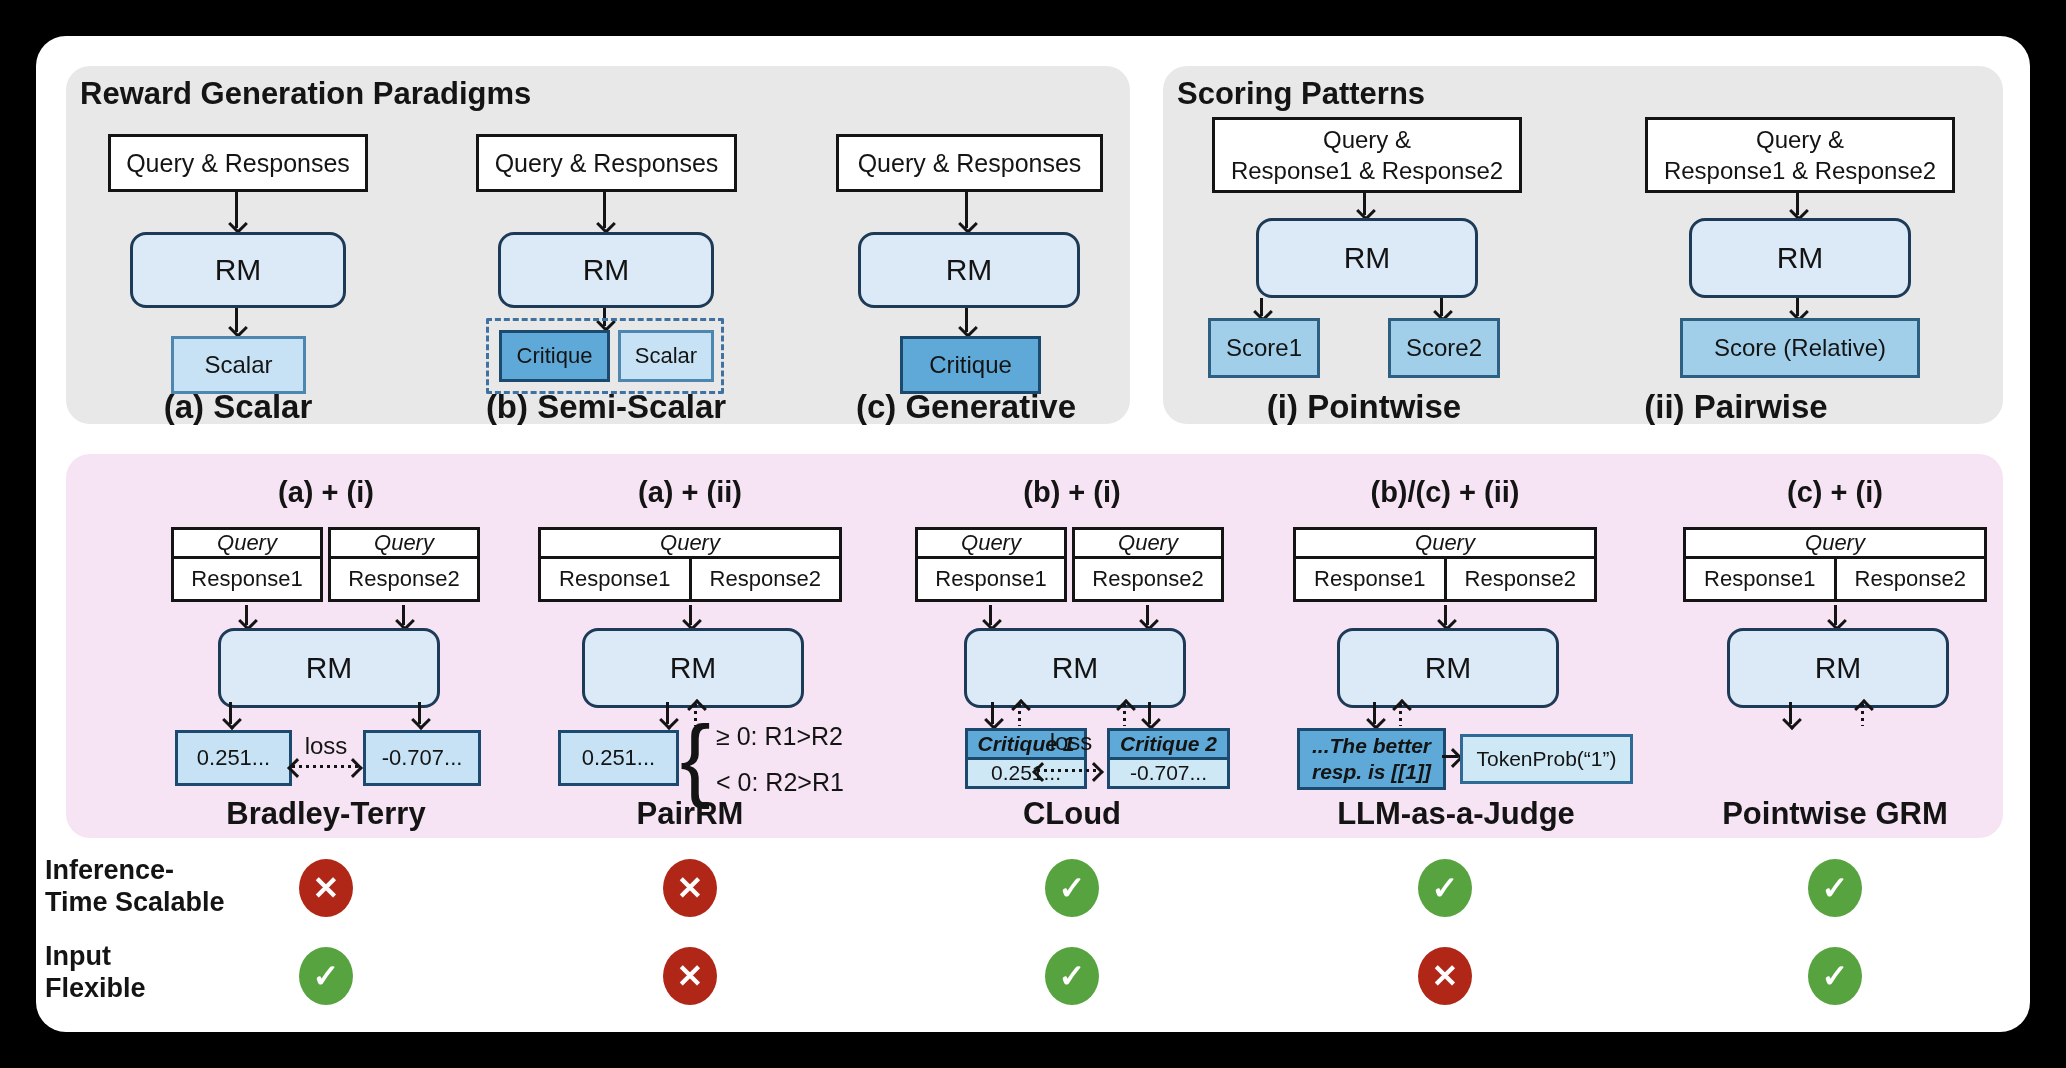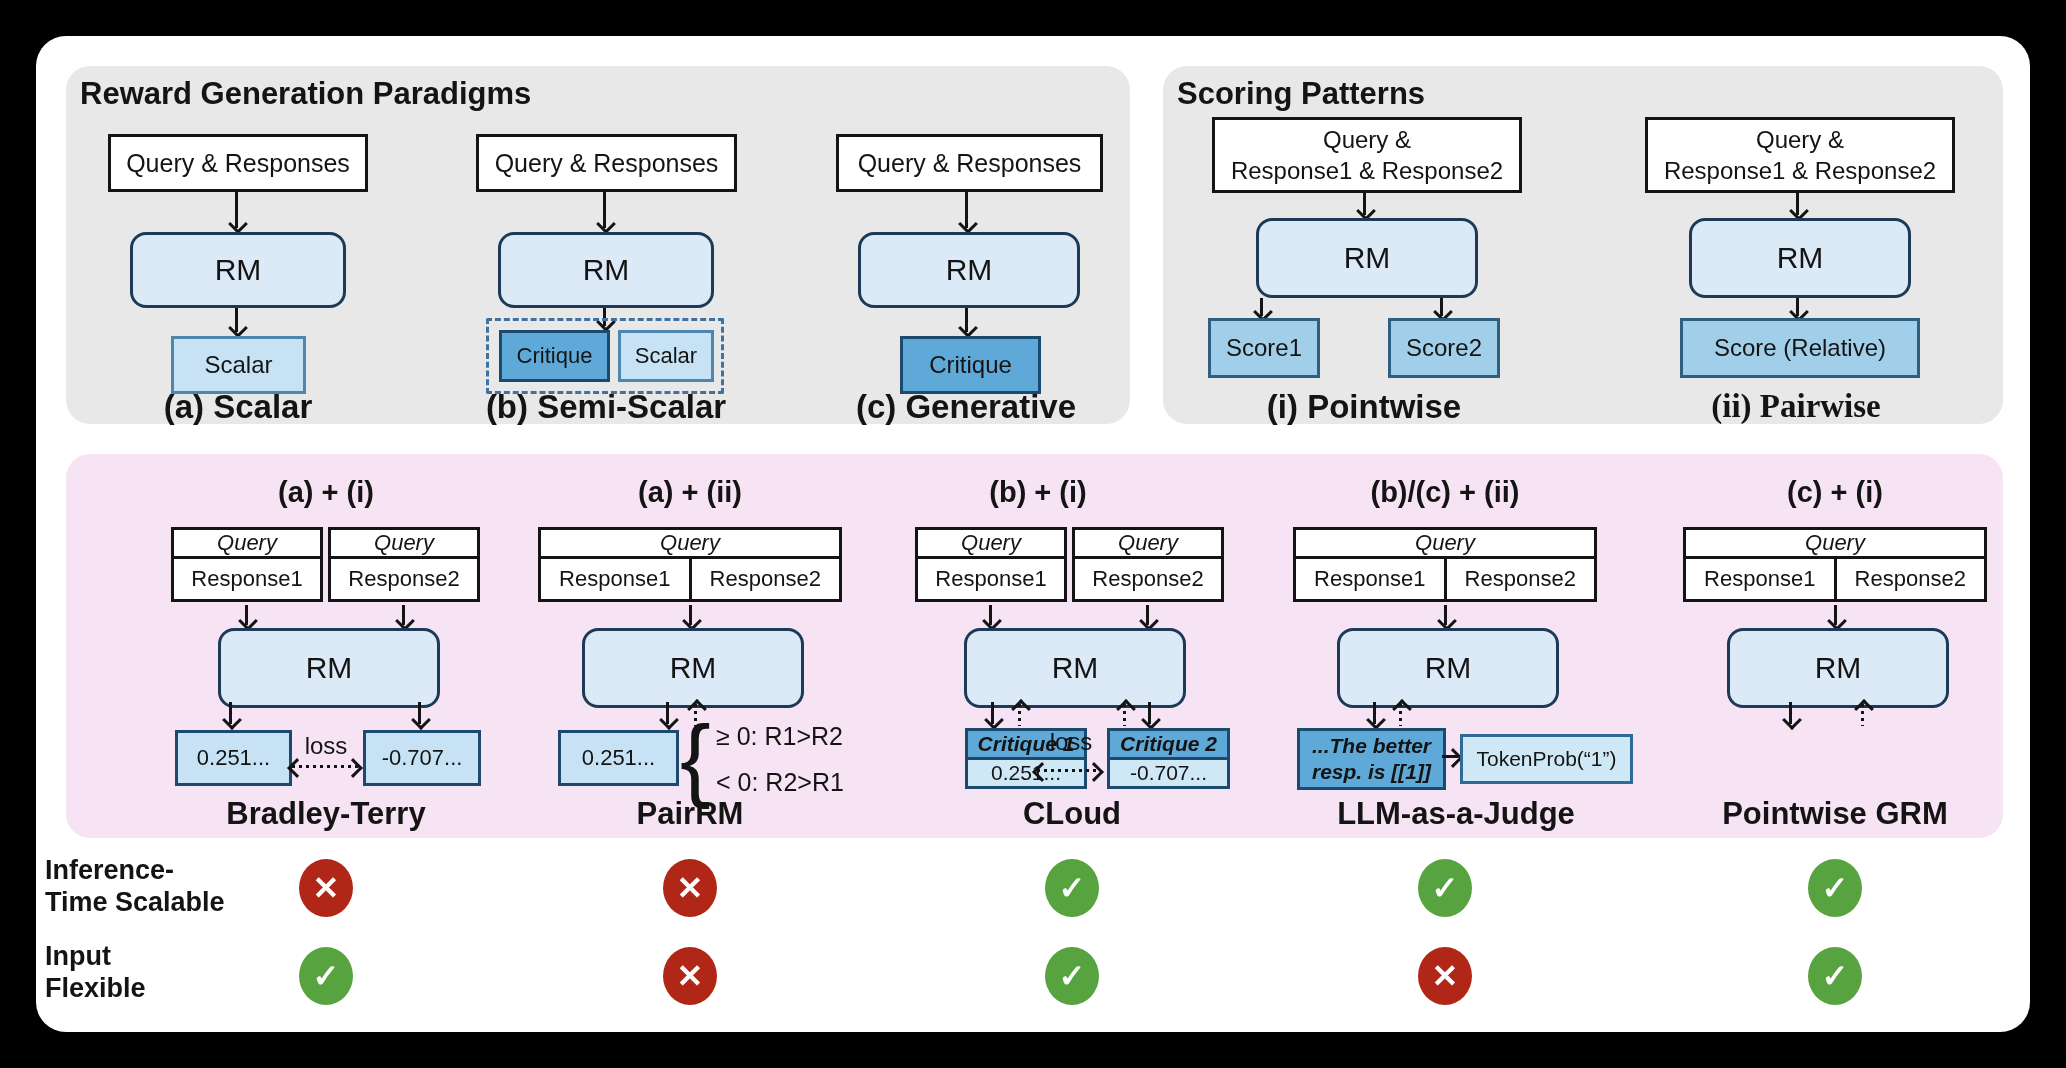--- a/index.html
+++ b/index.html
@@ -106,21 +106,21 @@
   <div class="cap" style="left:1176px;top:352px;width:304px;">(i) Pointwise</div>
 
   <div class="wb" style="left:1609px;top:81px;width:304px;height:70px;font-size:24px;flex-direction:column;">
     <span>Query &amp;</span>
     <span>Response1 &amp; Response2</span>
   </div>
   <div class="av" style="left:1760px;top:157px;height:22px;"></div>
   <div class="rm" style="left:1653px;top:182px;width:216px;height:74px;">RM</div>
   <div class="av" style="left:1760px;top:262px;height:18px;"></div>
   <div class="bx b-score" style="left:1644px;top:282px;width:234px;height:54px;font-size:24px;text-align:right;">Score (Relative)</div>
-  <div class="cap" style="left:1608px;top:352px;width:304px;font-family:Liberation Serif, serif;">(ii) Pairwise</div>
+  <div class="cap" style="left:1548px;top:352px;width:304px;">(ii) Pairwise</div>
 
   <div class="panel pink" style="left:30px;top:418px;width:1937px;height:384px;"></div>
 
   <div class="hdr" style="left:140px;top:440px;width:300px;">(a) + (i)</div>
   <div class="qt" style="left:135px;top:491px;width:146px;">
     <div class="qh">Query</div>
     <div class="qc">Response1</div>
   </div>
   <div class="qt" style="left:292px;top:491px;width:146px;">
     <div class="qh">Query</div>
@@ -148,21 +148,21 @@
   <div class="av" style="left:653px;top:569px;height:20px;"></div>
   <div class="rm" style="left:546px;top:592px;width:216px;height:74px;">RM</div>
   <div class="av" style="left:630px;top:666px;height:22px;"></div>
   <div class="au" style="left:658px;top:668px;height:22px;"></div>
   <div class="bx b-light" style="left:522px;top:694px;width:115px;height:50px;font-size:22px;">0.251...</div>
   <div class="brace" style="left:644px;top:682px;">{</div>
   <div class="cond" style="left:680px;top:686px;">≥ 0: R1&gt;R2</div>
   <div class="cond" style="left:680px;top:732px;">&lt; 0: R2&gt;R1</div>
   <div class="name" style="left:504px;top:760px;width:300px;">PairRM</div>
 
-  <div class="hdr" style="left:852px;top:440px;width:300px;">(b) + (i)</div>
+  <div class="hdr" style="left:886px;top:440px;width:300px;">(b) + (i)</div>
   <div class="qt" style="left:879px;top:491px;width:146px;">
     <div class="qh">Query</div>
     <div class="qc">Response1</div>
   </div>
   <div class="qt" style="left:1036px;top:491px;width:146px;">
     <div class="qh">Query</div>
     <div class="qc">Response2</div>
   </div>
   <div class="av" style="left:953px;top:569px;height:20px;"></div>
   <div class="av" style="left:1110px;top:569px;height:20px;"></div>

